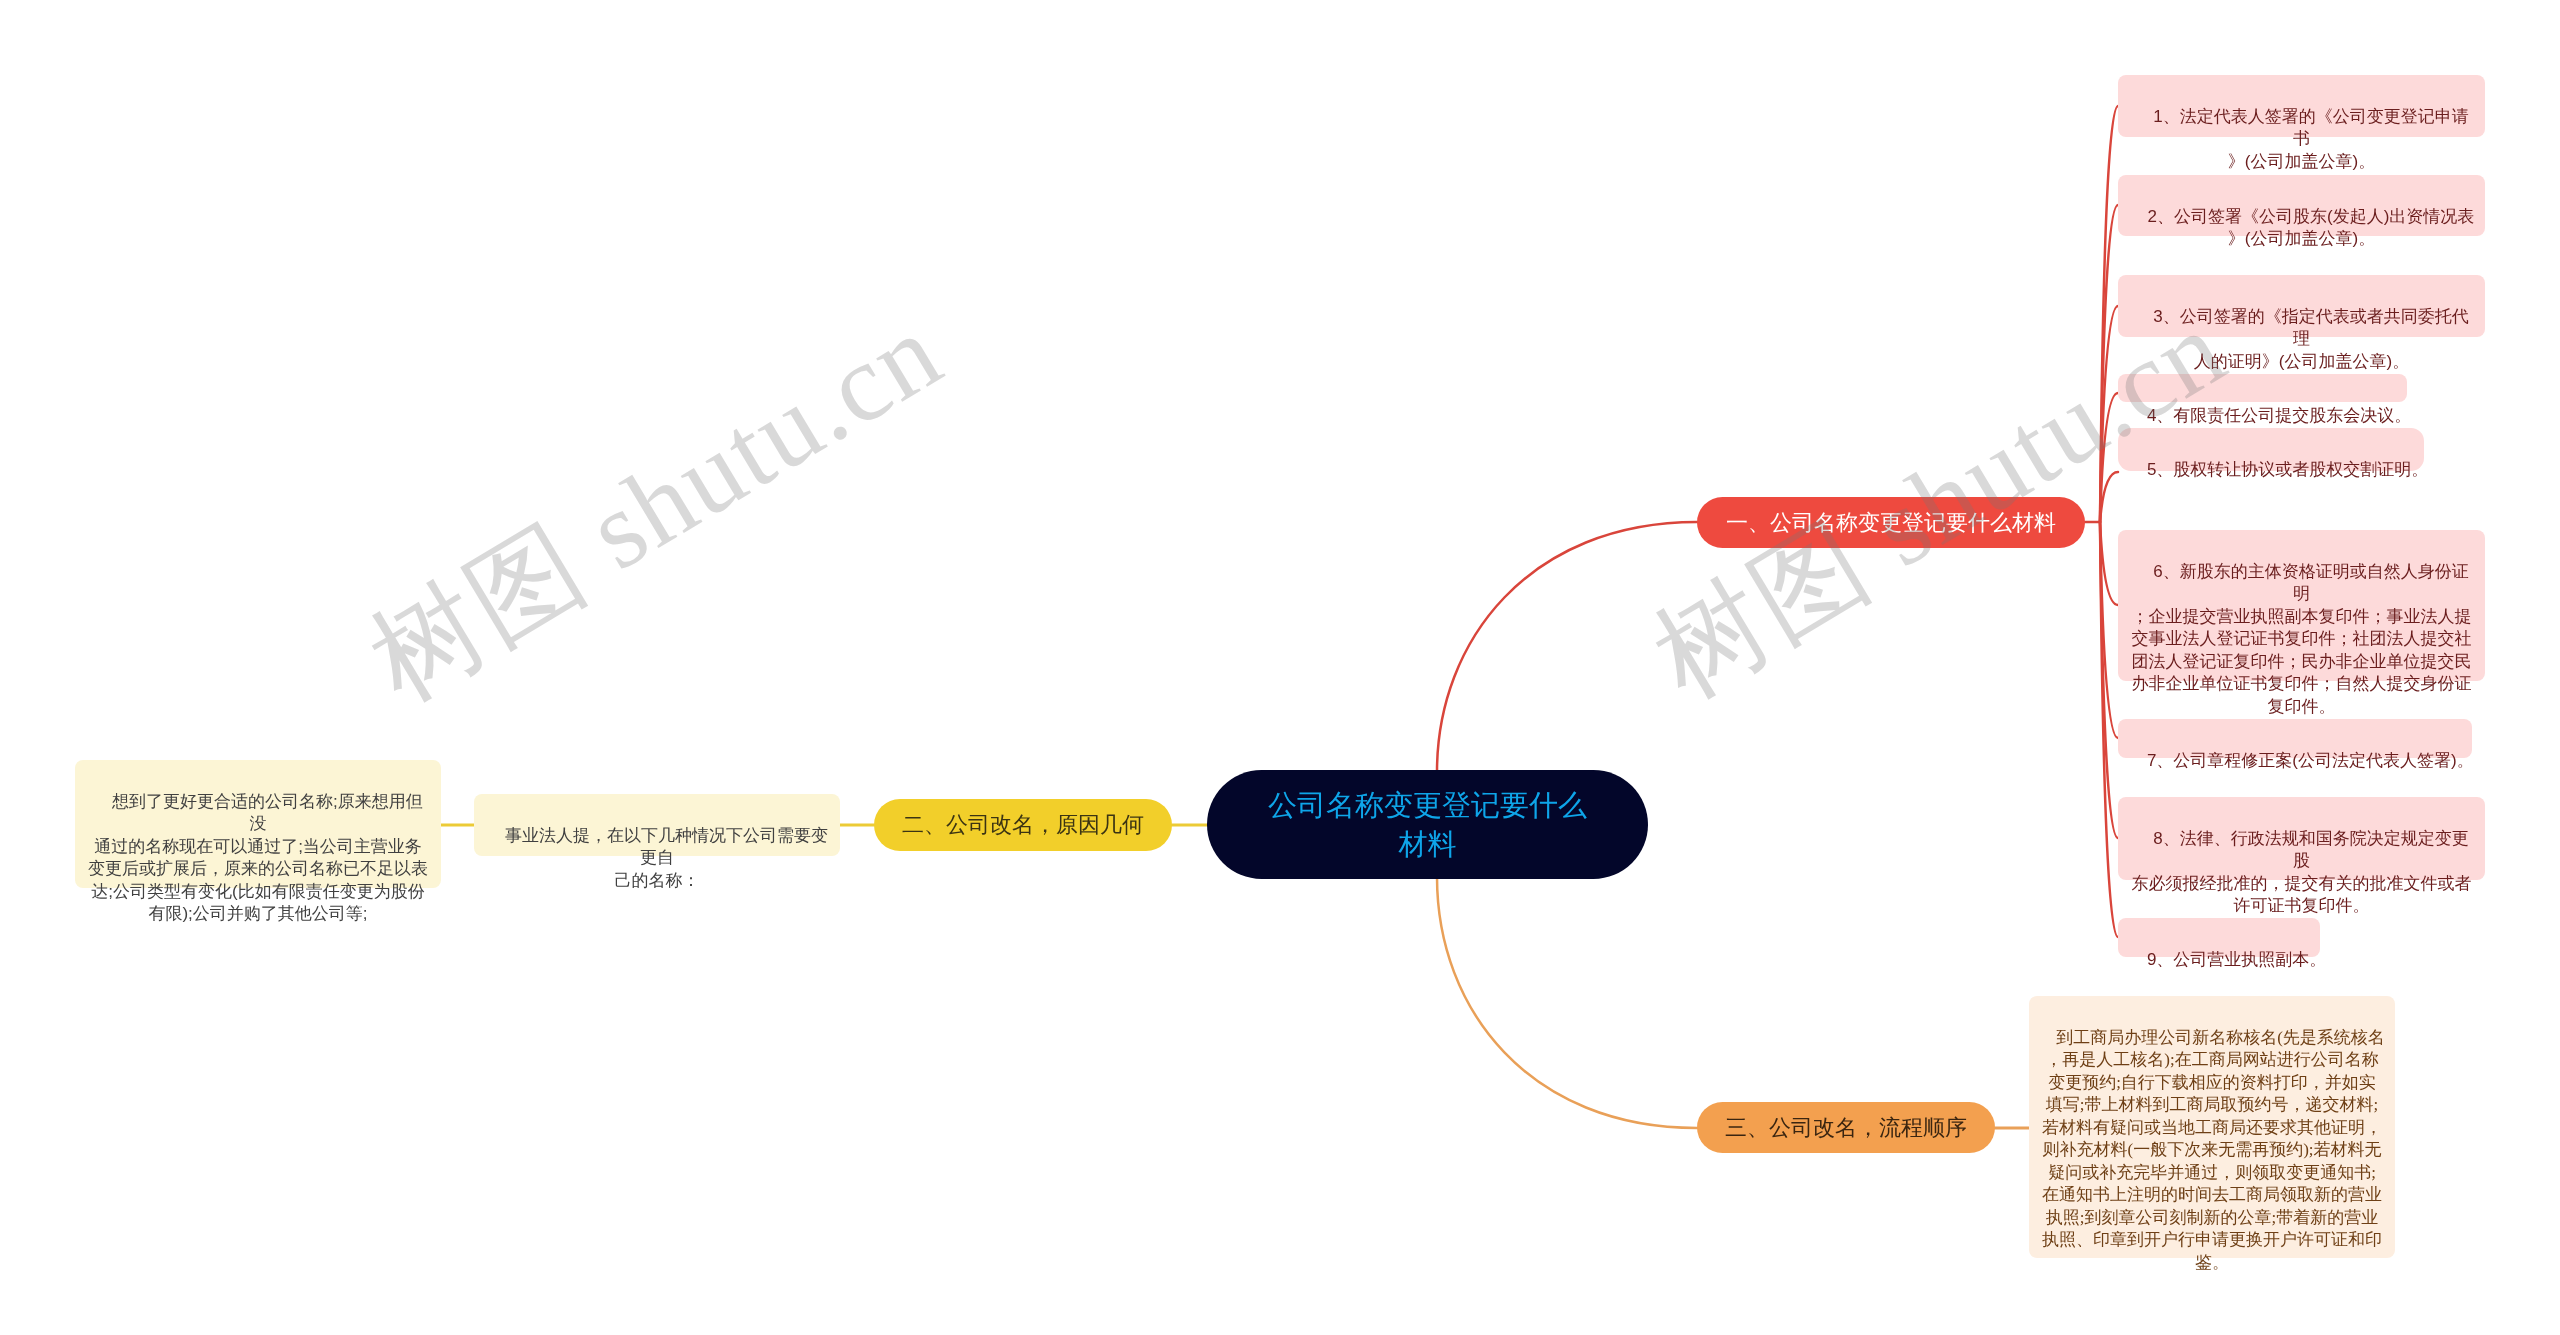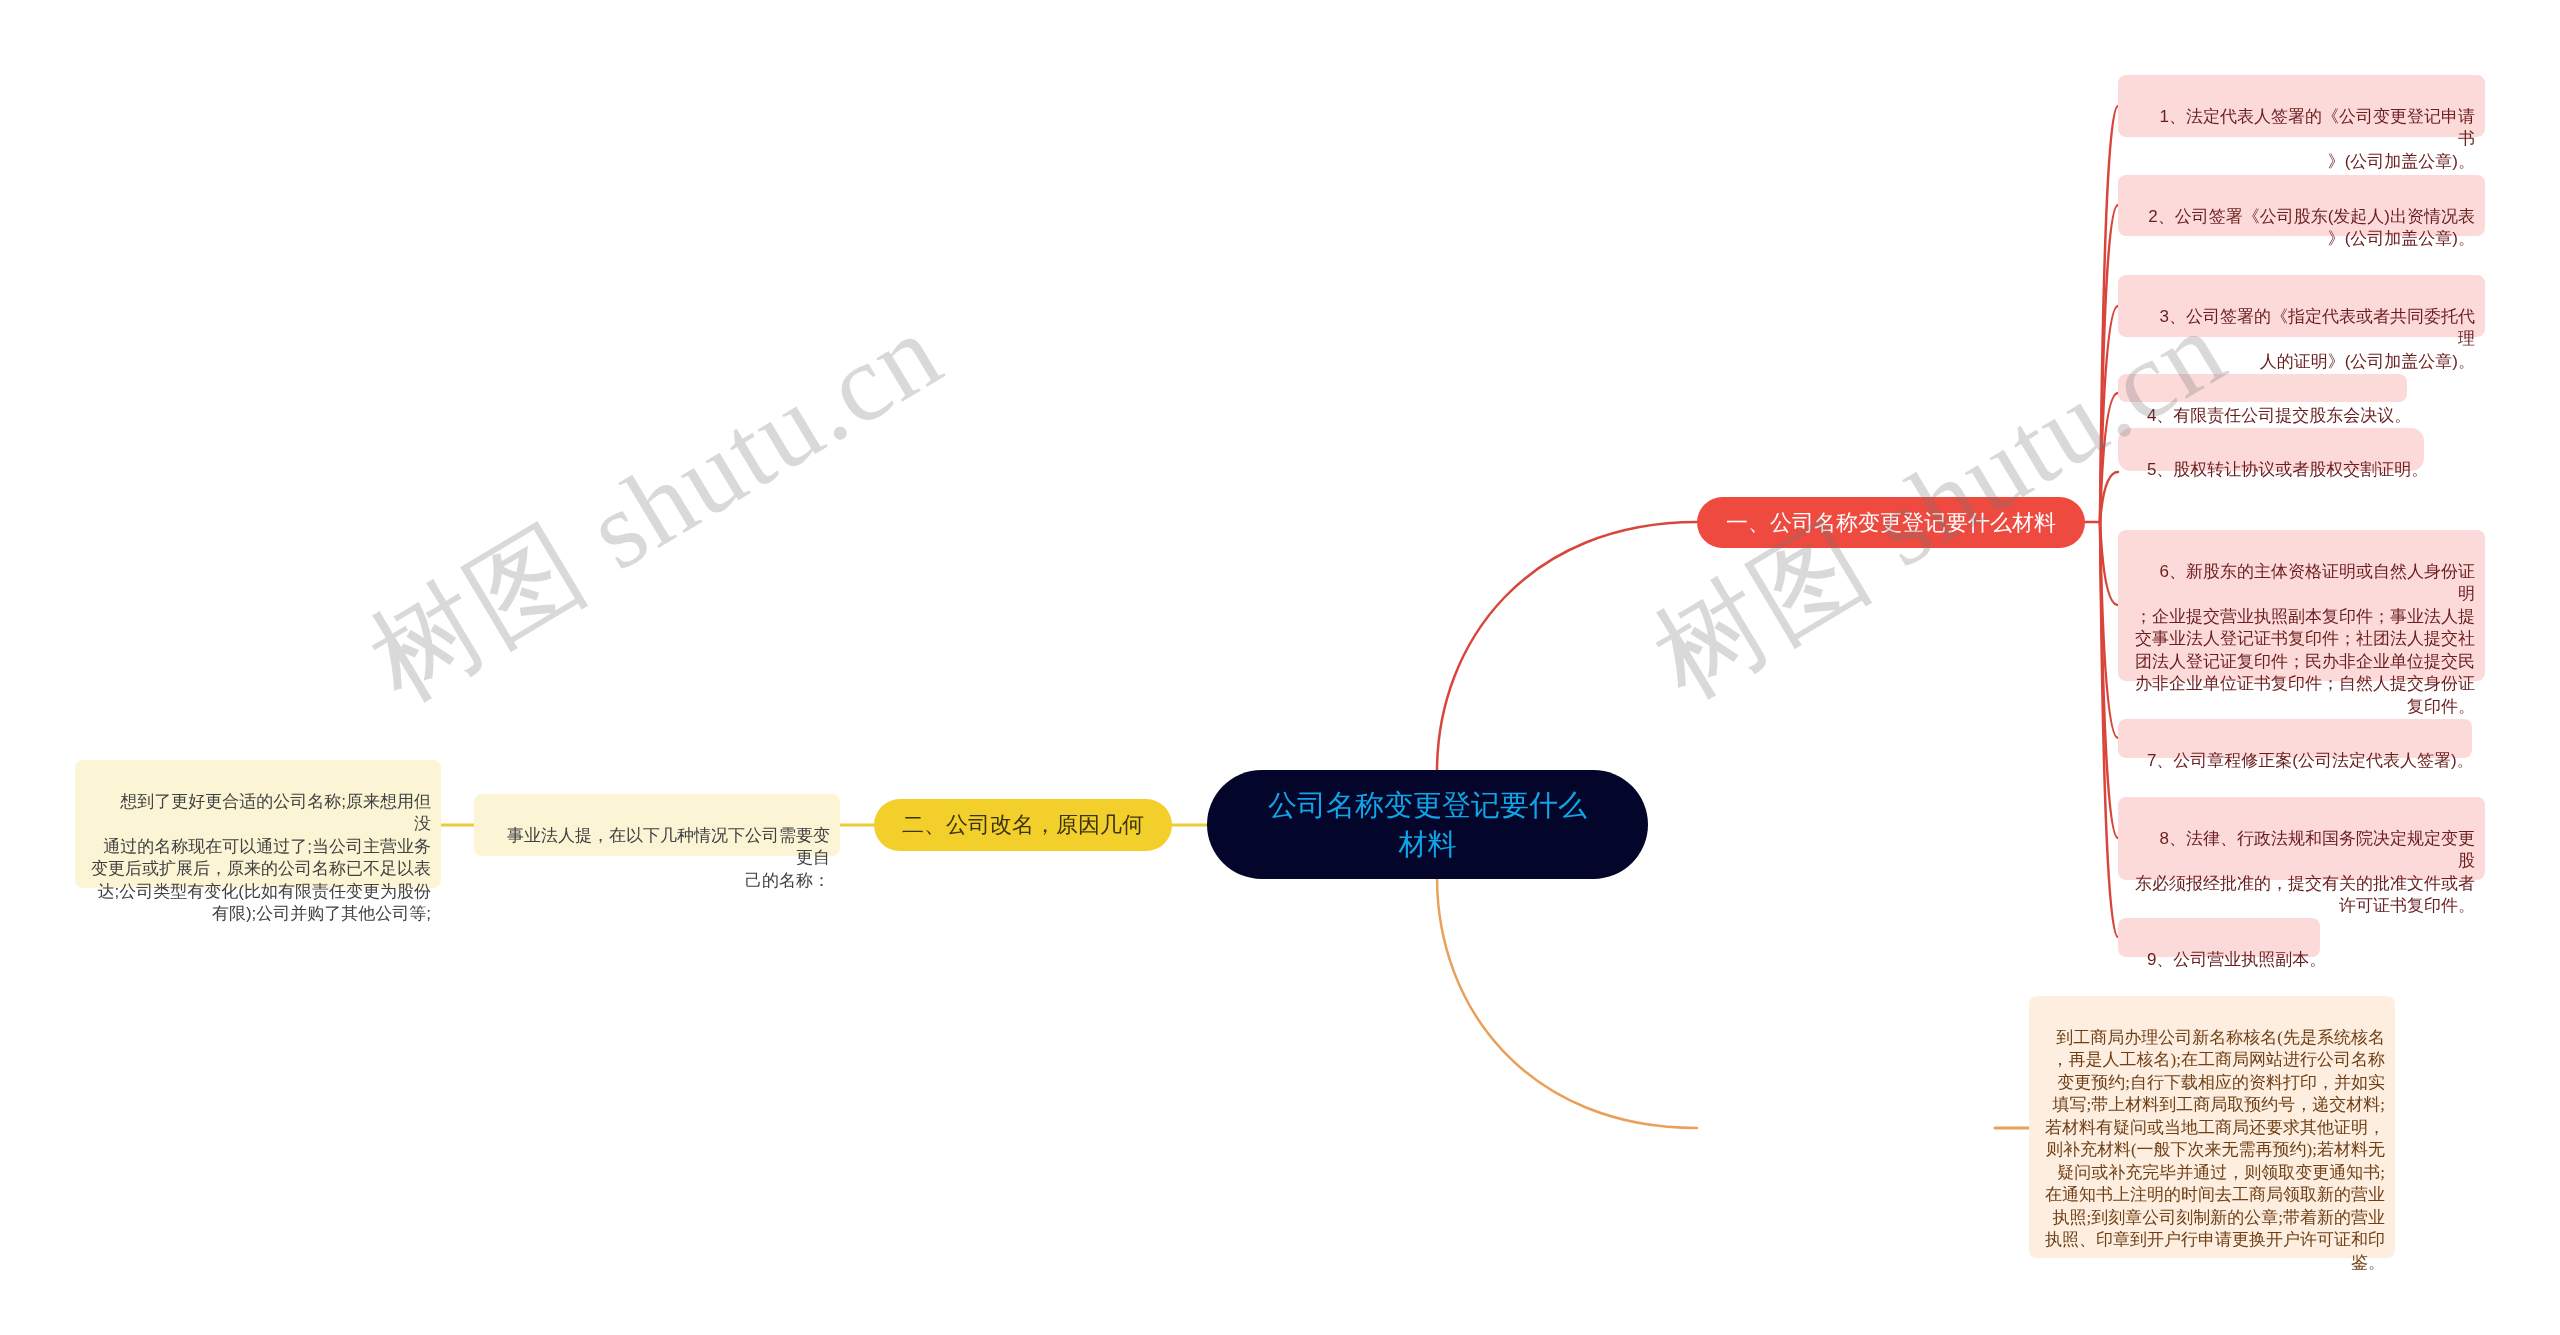--- a/index.html
+++ b/index.html
@@ -39,21 +39,21 @@
 
     .leaf {
       position: absolute;
       box-sizing: border-box;
       padding: 8px 10px;
       border-radius: 8px;
       font-size: 17px;
       line-height: 22.5px;
       white-space: pre-wrap;
       word-break: break-all;
-      text-align: right;
+      text-align: center;
       z-index: 2;
       cursor: pointer;
     }
     .leaf-red    { left: 2118px; background: #fddada; color: #6a1d1d; }
     .leaf-yellow { background: #fcf5d5; color: #404040; }
     .leaf-orange { background: #fdeee0; color: #6e3f15; }
 
     .watermark {
       position: absolute;
       font-family: "Liberation Serif", "DejaVu Serif", serif;
@@ -101,20 +101,23 @@
   <div class="node root">
     <span>公司名称变更登记要什么
 材料</span>
   </div>
 
   <div class="node main main-red">
     <span>一、公司名称变更登记要什么材料</span>
   </div>
   <div class="node main main-yellow">
     <span>二、公司改名，原因几何</span>
+  </div>
+  <div class="node main main-orange">
+    <span>三、公司改名，流程顺序</span>
   </div>
 
   <div class="leaf leaf-red" style="top:75px;width:367px;height:62px;">
     <span>1、法定代表人签署的《公司变更登记申请书
 》(公司加盖公章)。</span>
   </div>
   <div class="leaf leaf-red" style="top:175px;width:367px;height:61px;">
     <span>2、公司签署《公司股东(发起人)出资情况表
 》(公司加盖公章)。</span>
   </div>

